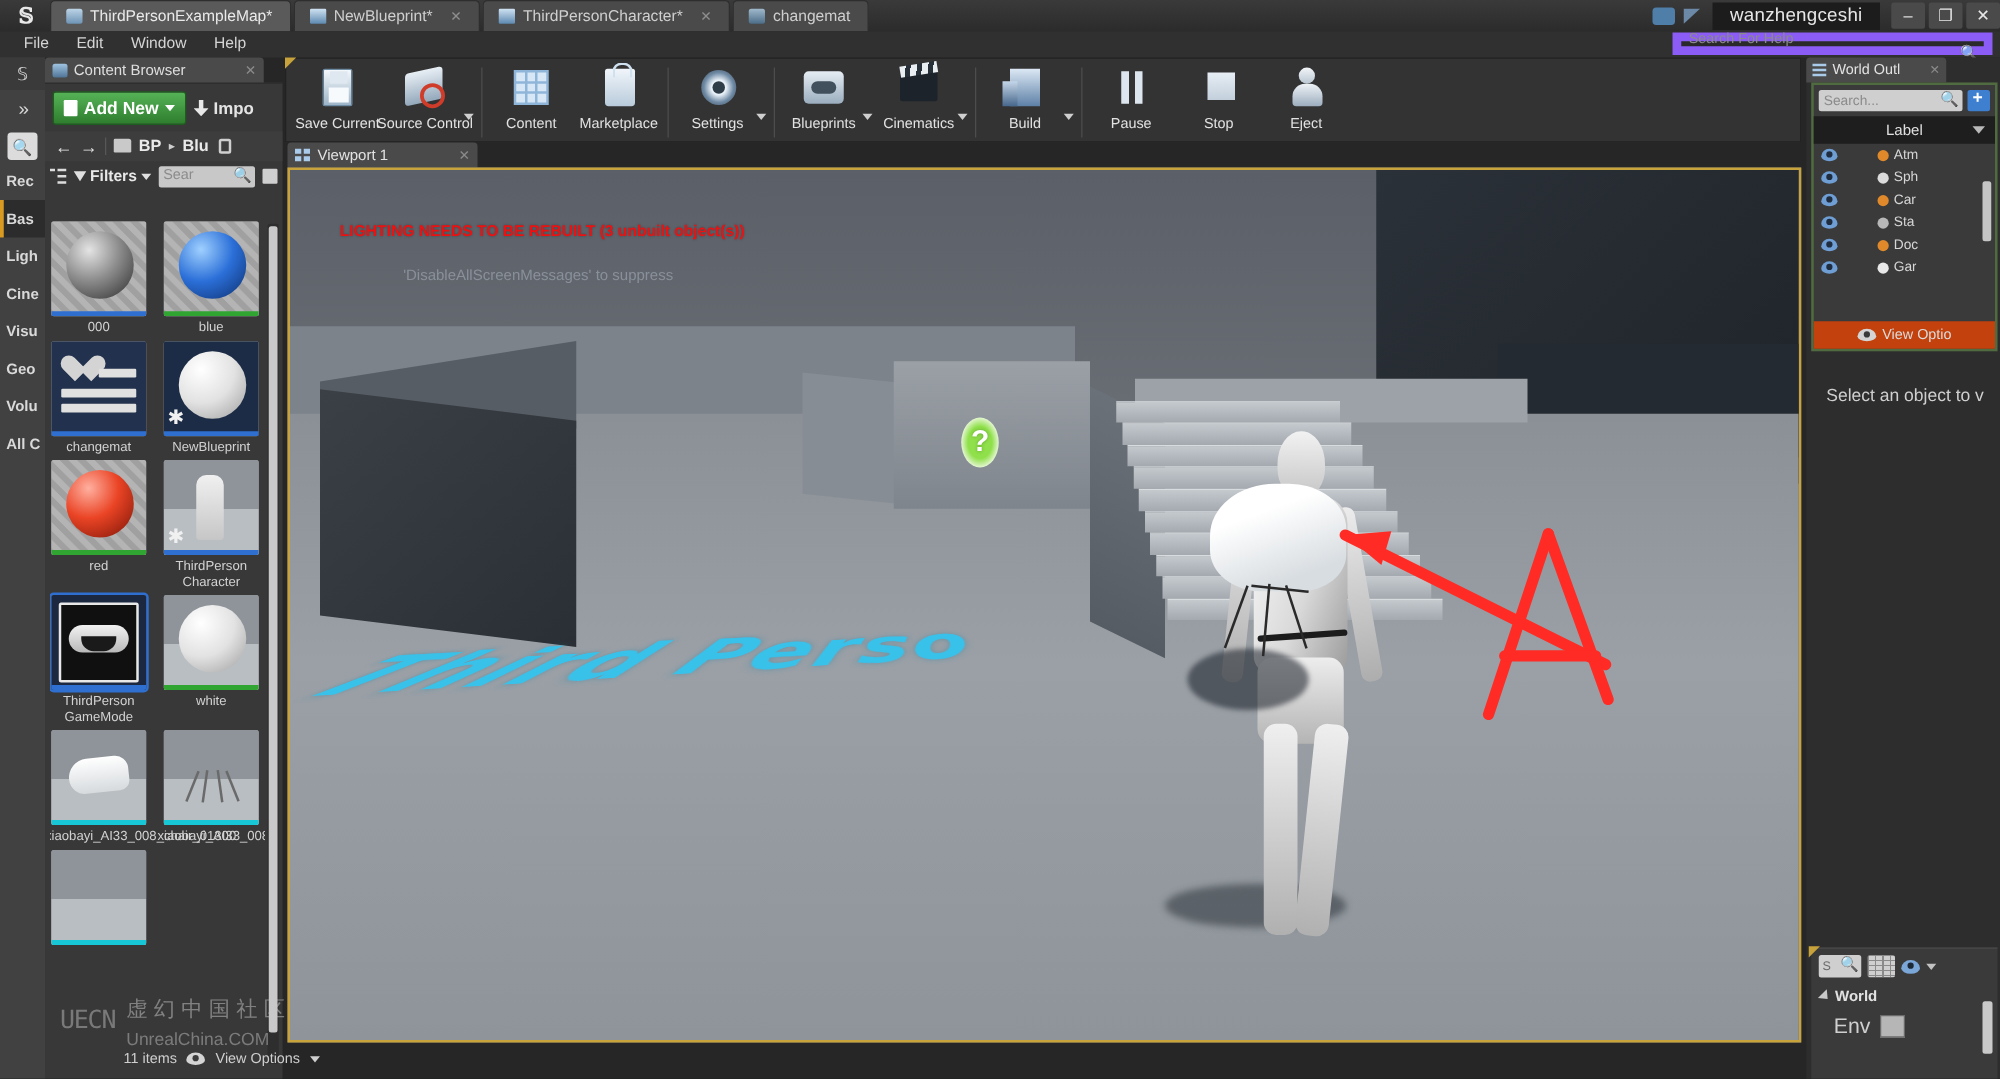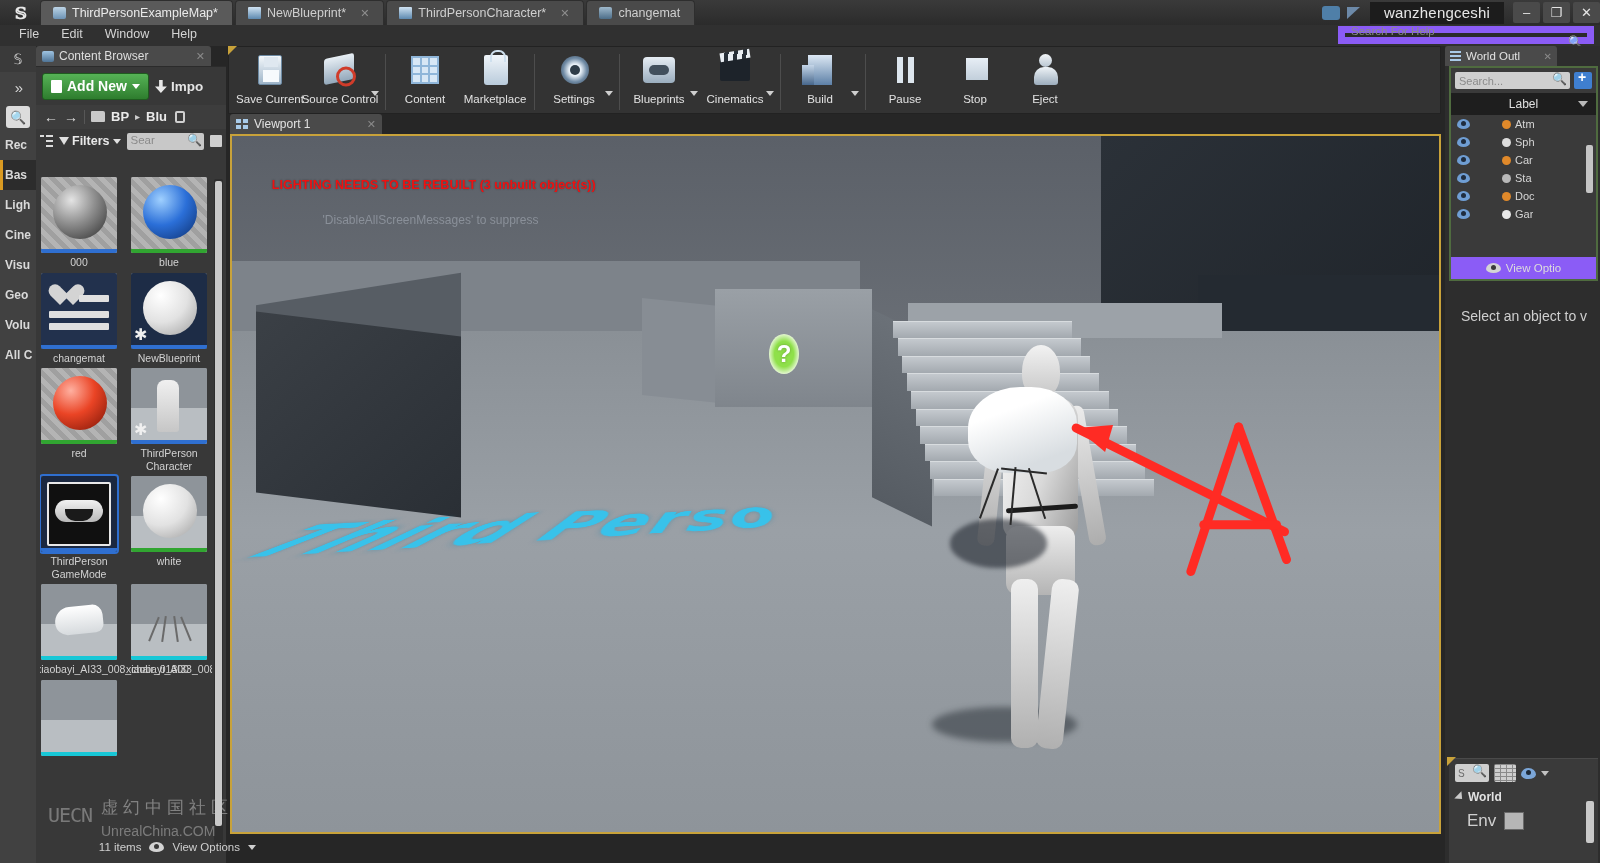--- a/index.html
+++ b/index.html
@@ -327,21 +327,21 @@
   .worow { display:flex; align-items:center; gap:4px; height:18px; padding-left:6px; font-size:11px;
     color:#d6d6d6; }
   .woeye { width:13px; height:10px; background:#6f9ed4; border-radius:50%/60% 60% 40% 40%;
     position:relative; flex:none;}
   .woeye:after{content:"";position:absolute;left:4px;top:2px;width:5px;height:5px;
     background:#1f2d3f;border-radius:50%;}
   .wodot { width:9px;height:9px;border-radius:50%;background:#e0892a; flex:none; margin-left:28px;}
   .wolabel { white-space:nowrap; overflow:hidden; }
   .woscroll { position:absolute; right:3px; top:30px; width:7px; height:48px;
     background:#c5c5c5; border-radius:2px;}
-  .woview { position:absolute; left:0; bottom:0; width:100%; height:22px; background:#8b5cf6;
+  .woview { position:absolute; left:0; bottom:0; width:100%; height:22px; background:#c2410c;
     display:flex; align-items:center; justify-content:center; gap:5px; font-size:11.5px; color:#dcdcdc;}
   .detailsmsg { position:absolute; left:1449px; top:308px; width:151px; color:#cfcfcf;
     font-size:14px; white-space:nowrap; overflow:hidden;margin-left:12px; }
   .bottompanel { position:absolute; left:1449px; top:758px; width:149px; height:105px;
     background:#3a3a3a; border-top:1px solid #4a4a4a; }
   .bprow { display:flex; align-items:center; gap:5px; padding:5px 6px; }
   .bpsearch { width:34px;height:18px;background:#cfcfcf;border-radius:2px;position:relative;
     color:#6c6c6c;font-size:10px;padding-left:3px;display:flex;align-items:center;}
   .bpsearch .m{position:absolute;right:2px;top:0;color:#1f1f1f;font-size:12px;}
   .bpgrid { width:22px;height:18px;background:#cfcfcf;border-radius:2px;

